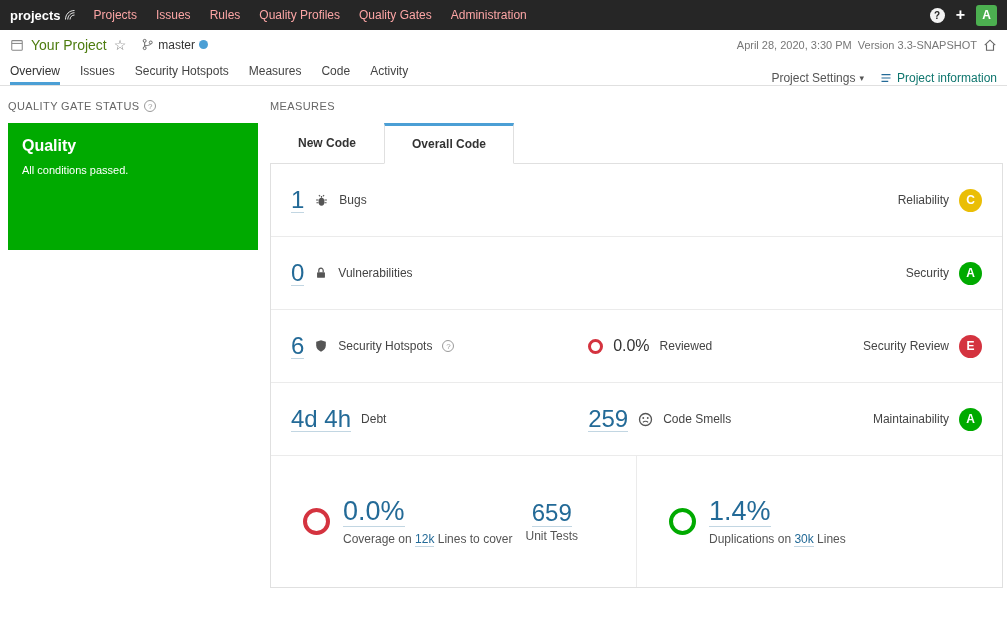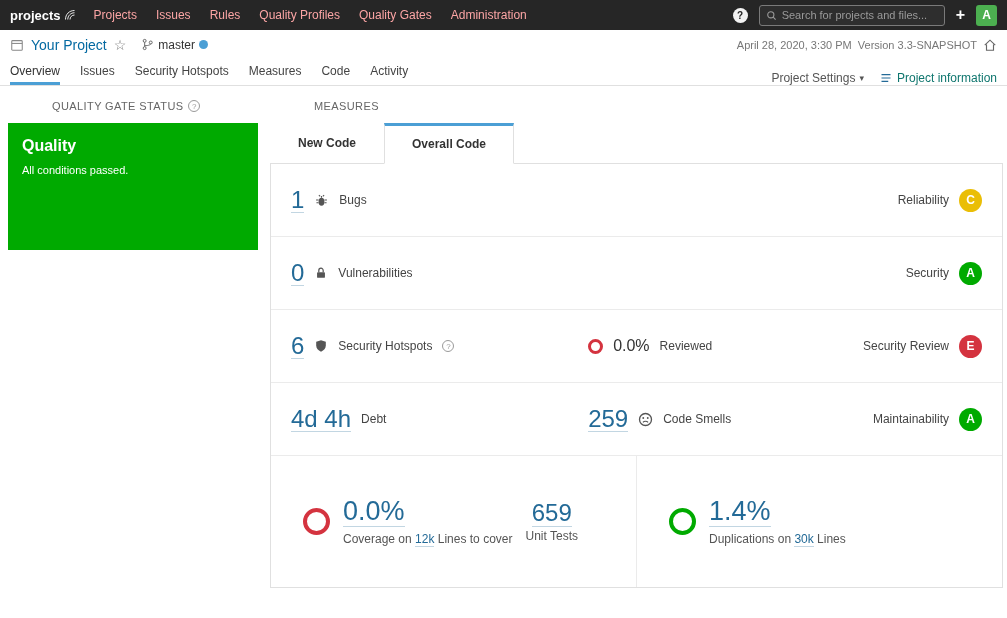--- a/index.html
+++ b/index.html
@@ -21,39 +21,39 @@
   .searchbox { display:flex; align-items:center; background:#2e2e2e; border:1px solid #7a7a7a;
     border-radius:3px; height:21px; width:186px; padding:0 6px; gap:5px; }
   .searchbox input { background:transparent; border:none; outline:none; color:#ddd; font-size:11px; width:100%; }
   .searchbox input::placeholder { color:#9a9a9a; }
   .plus-btn { color:#fff; font-size:16px; font-weight:bold; line-height:1; cursor:pointer; }
   .avatar { width:21px; height:21px; background:#4caf50; border-radius:3px; color:#fff; font-size:12px;
     font-weight:bold; display:flex; align-items:center; justify-content:center; cursor:pointer; }
 
   
   .project-header { height:29px; display:flex; align-items:center; padding:0 10px; gap:7px; background:#fff; }
-  .project-title { font-size:14px; color:#0369a1; font-weight:normal; }
+  .project-title { font-size:14px; color:#4d7c0f; font-weight:normal; }
   .star { color:#777; font-size:14px; cursor:pointer; line-height:1; }
   .branch-wrap { display:flex; align-items:center; gap:4px; margin-left:8px; }
   .branch-name { font-size:12px; color:#333; }
   .branch-dot { width:9px; height:9px; border-radius:50%; background:#4b9fd5; display:inline-block; cursor:pointer; }
   .ph-right { margin-left:auto; display:flex; align-items:center; gap:6px; color:#777; font-size:11px; }
 
   
   .project-nav { height:27px; display:flex; align-items:stretch; padding:0 10px; border-bottom:1px solid #e0e0e0; gap:20px; }
   .ptab { display:flex; align-items:center; font-size:12px; color:#444; border-bottom:3px solid transparent; }
   .ptab.active { border-bottom-color:#4b9fd5; color:#333; }
   .pn-right { margin-left:auto; display:flex; align-items:flex-end; gap:16px; }
   .proj-settings { color:#555; font-size:12px; display:flex; align-items:center; gap:4px; cursor:pointer; }
   .caret { font-size:9px; color:#555; }
   .proj-info { color:#0f766e; font-size:12px; display:flex; align-items:center; gap:5px; cursor:pointer; }
 
   
   .content { display:flex; padding:13px 4px 0 8px; gap:12px; }
-  .section-heading { font-size:11px; color:#666; letter-spacing:.4px; display:flex; align-items:center; gap:5px; height:14px;margin-left:44px; }
+  .section-heading { font-size:11px; color:#666; letter-spacing:.4px; display:flex; align-items:center; gap:5px; height:14px; }
   .circle-help { width:12px; height:12px; border-radius:50%; border:1px solid #9a9a9a; color:#9a9a9a; font-size:8px;
     display:inline-flex; align-items:center; justify-content:center; cursor:pointer; flex-shrink:0; }
 
   .qg-col { width:250px; flex-shrink:0; }
   .qg-box { margin-top:10px; background:#00aa00; color:#fff; height:127px; padding:14px 14px; }
   .qg-status { font-size:16px; font-weight:bold; }
   .qg-desc { font-size:11px; margin-top:9px; }
 
   .measures-col { flex:1; min-width:0; }
   .mtabs { display:flex; margin-top:10px; }
@@ -110,29 +110,20 @@
   <nav class="topnav">
     <a>Projects</a>
     <a>Issues</a>
     <a>Rules</a>
     <a>Quality Profiles</a>
     <a>Quality Gates</a>
     <a>Administration</a>
   </nav>
   <div class="topbar-right">
     <span class="help-circle">?</span>
-    <div class="searchbox">
-      <span class="icon">
-        <svg width="11" height="11" viewBox="0 0 16 16">
-            <circle cx="7" cy="7" r="4.5" fill="none" stroke="#9a9a9a" stroke-width="1.6"></circle>
-            <path d="M10.5 10.5 14 14" stroke="#9a9a9a" stroke-width="1.6"></path>
-          </svg>
-      </span>
-      <input placeholder="Search for projects and files..." style="">
-    </div>
     <span class="plus-btn">+</span>
     <span class="avatar">A</span>
   </div>
 </header>
 
 <div class="project-header">
   <span class="icon">
     <svg width="14" height="14" viewBox="0 0 16 16">
         <rect x="2" y="3" width="12" height="11" rx="1" fill="none" stroke="#888" stroke-width="1.2"></rect>
         <path d="M2 6.2h12" stroke="#888" stroke-width="1.2"></path>

